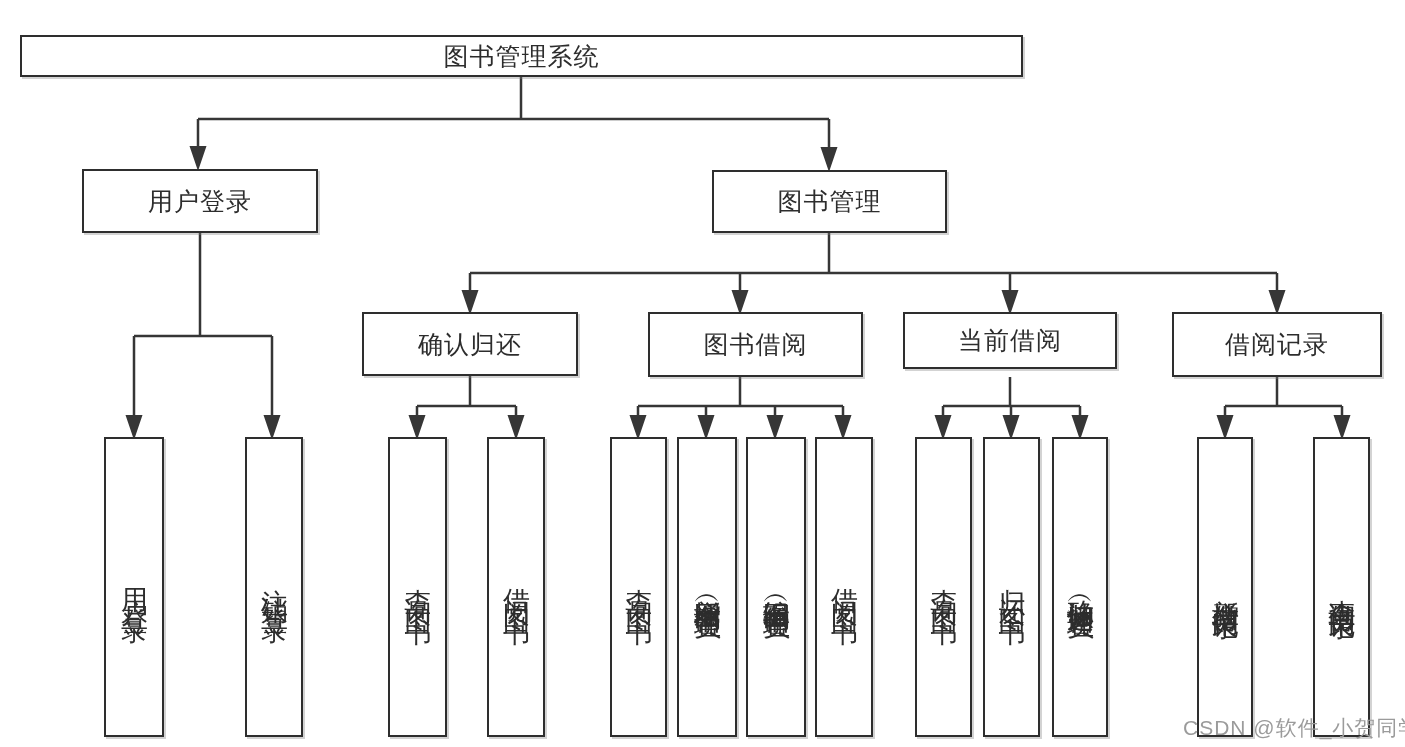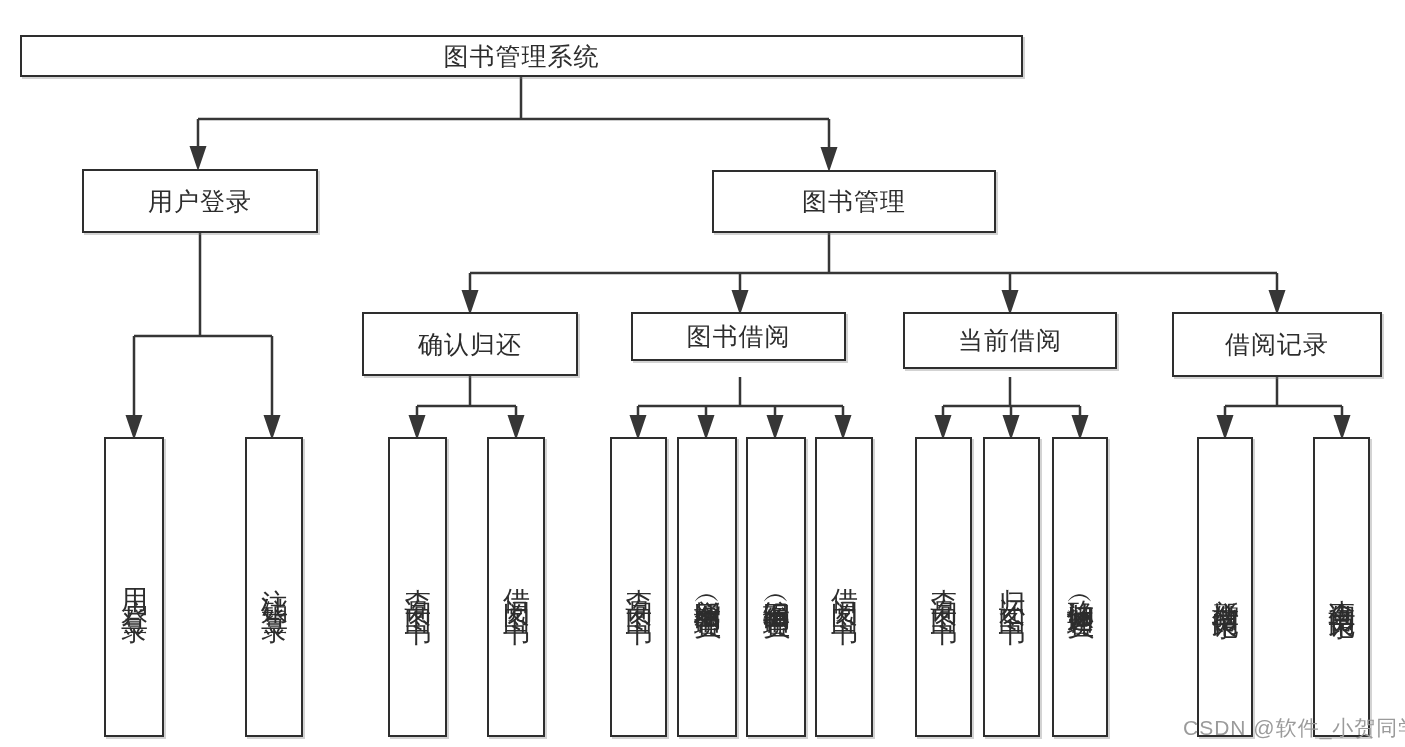--- a/index.html
+++ b/index.html
@@ -65,28 +65,28 @@
       M1342 440 l-8.5 -25 h17 Z"></path>
   </svg>
 
   <div class="node" style="left:20px;top:29px;width:1003px;height:42px;margin-top:6px;">
     <span>图书管理系统</span>
   </div>
 
   <div class="node" style="left:82px;top:169px;width:236px;height:64px;">
     <span>用户登录</span>
   </div>
-  <div class="node" style="left:712px;top:170px;width:284px;height:63px;">
+  <div class="node" style="left:712px;top:170px;width:235px;height:63px;">
     <span>图书管理</span>
   </div>
 
   <div class="node" style="left:362px;top:312px;width:216px;height:64px;">
     <span>确认归还</span>
   </div>
-  <div class="node" style="left:631px;top:312px;width:215px;height:49px;">
+  <div class="node" style="left:648px;top:312px;width:215px;height:65px;">
     <span>图书借阅</span>
   </div>
   <div class="node" style="left:903px;top:312px;width:214px;height:57px;">
     <span>当前借阅</span>
   </div>
   <div class="node" style="left:1172px;top:312px;width:210px;height:65px;align-items:center;">
     <span>借阅记录</span>
   </div>
 
   <div class="node vnode v4" style="left:104px;top:437px;width:60px;height:300px;">

